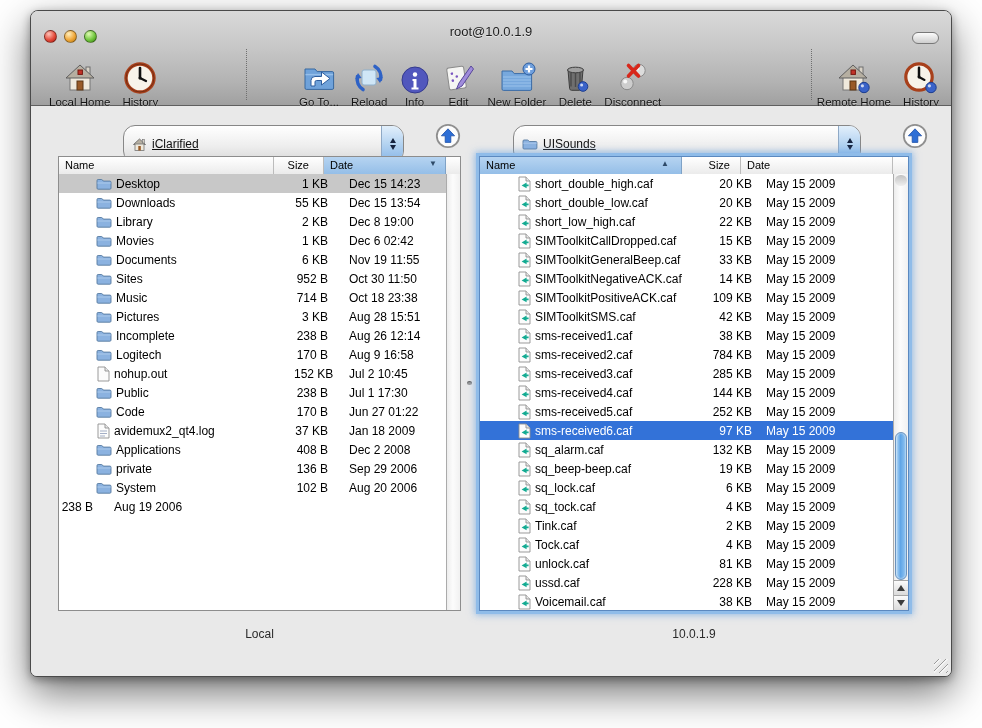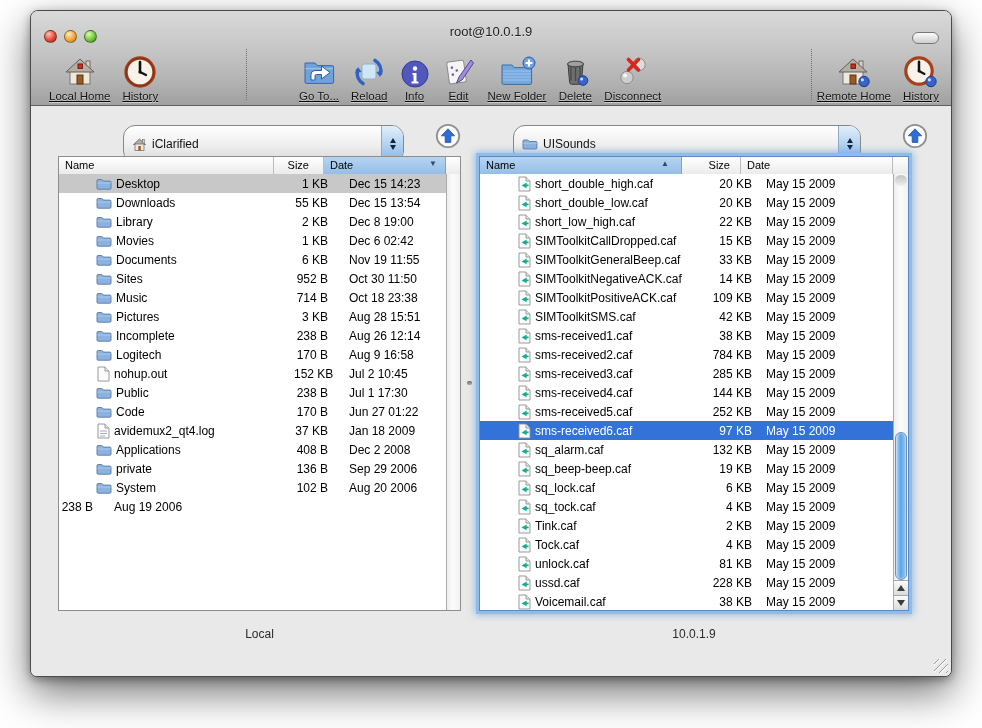--- a/index.html
+++ b/index.html
@@ -16,36 +16,36 @@
   .traffic{position:absolute;top:19px;left:13px;display:flex;gap:7px;}
   .light{width:13px;height:13px;border-radius:50%;border:1px solid rgba(0,0,0,.4);}
   .light.red{background:radial-gradient(circle at 35% 28%,#ffc2b8,#e44b3c 55%,#a8170c);}
   .light.yellow{background:radial-gradient(circle at 35% 28%,#ffeebc,#f0a73a 55%,#b57709);}
   .light.green{background:radial-gradient(circle at 35% 28%,#defab2,#72c73f 55%,#377f0d);}
   .title{text-align:center;line-height:42px;font-size:13px;color:#1d1d1d;
     text-shadow:0 1px 0 rgba(255,255,255,.5);}
   .lozenge{position:absolute;right:12px;top:21px;width:27px;height:12px;border-radius:7px;
     border:1px solid #787878;background:linear-gradient(#fbfbfb,#cecece);}
   .toolbar{position:relative;height:61px;}
-  .tb-group{position:absolute;top:6px;display:flex;text-decoration:underline;}
+  .tb-group{position:absolute;top:12px;display:flex;text-decoration:underline;}
   .tb-group.g-left{left:12px;}
   .tb-group.g-center{left:262px;}
   .tb-group.g-right{right:6px;}
   .tb-item{display:flex;flex-direction:column;align-items:center;padding:0 6px;}
   .tb-icon{height:38px;display:flex;align-items:flex-end;justify-content:center;}
   .tb-label{font-size:11.5px;color:#141414;margin-top:1px;white-space:nowrap;
     text-shadow:0 1px 0 rgba(255,255,255,.45);}
   .tb-sep{position:absolute;top:4px;bottom:6px;border-left:1px dotted #6f6f6f;}
   .tb-sep.s1{left:215px;}.tb-sep.s2{left:780px;}
   
   .content{position:absolute;top:95px;left:0;right:0;bottom:0;background:#e9e9e9;
     border-radius:0 0 6px 6px;}
   .popup{position:absolute;top:19px;height:38px;border:1px solid #878787;border-radius:12px;
     background:linear-gradient(#ffffff,#eeeeee 55%,#d9d9d9);display:flex;align-items:center;
-    font-size:12px;color:#101010;box-shadow:0 1px 1px rgba(255,255,255,.8);}
+    font-size:12px;color:#101010;box-shadow:0 1px 1px rgba(255,255,255,.8);text-decoration:underline;}
   .popup.p-left{left:92px;width:281px;}
   .popup.p-right{left:482px;width:348px;}
   .p-icon{margin:0 5px 0 8px;display:flex;}
   .p-label{flex:1;overflow:hidden;white-space:nowrap;}
   .p-stepper{width:22px;align-self:stretch;border-left:1px solid #8fa9c6;
     border-radius:0 11px 11px 0;display:flex;flex-direction:column;align-items:center;
     justify-content:center;gap:2px;background:linear-gradient(#e2effb,#b4d3f1 50%,#86b5e6);}
   .p-up,.p-dn{width:0;height:0;border-left:3.5px solid transparent;border-right:3.5px solid transparent;}
   .p-up{border-bottom:5px solid #16233f;}
   .p-dn{border-top:5px solid #16233f;}

